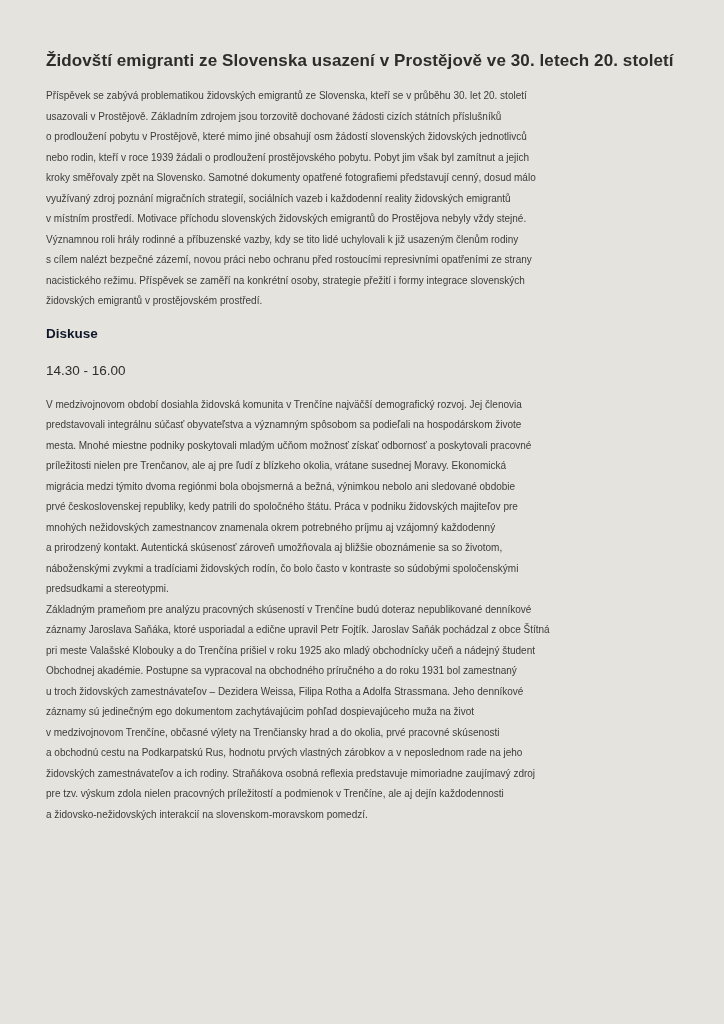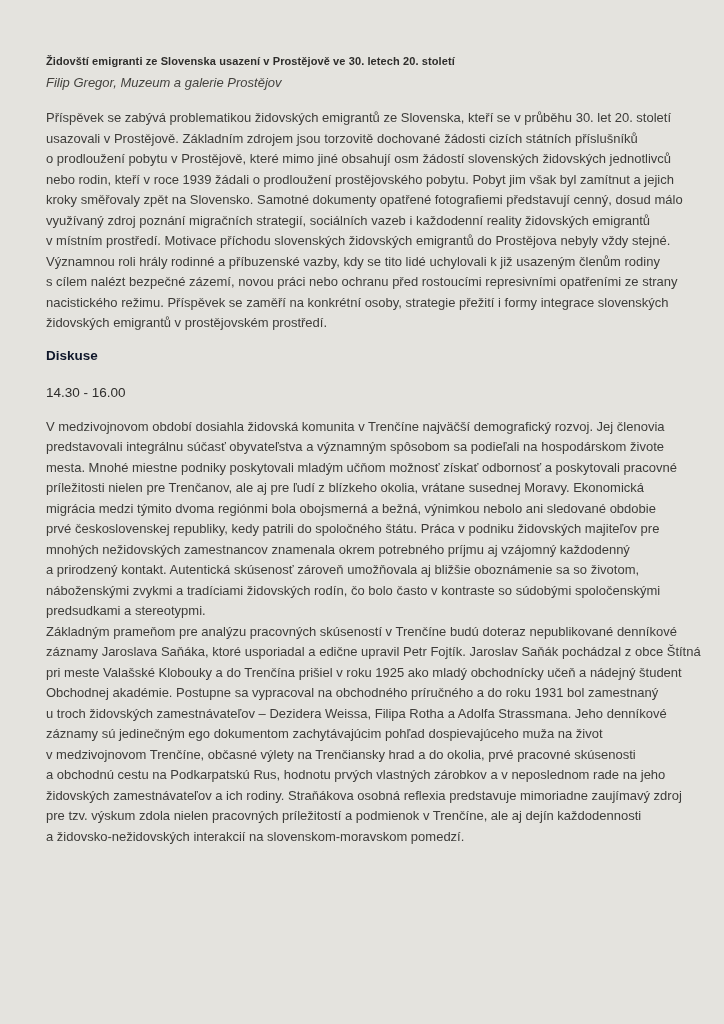--- a/index.html
+++ b/index.html
@@ -18,37 +18,37 @@
     color: #3d3c39;
   }
   .content {
     position: absolute;
     left: 46px;
     top: 50px;
     width: 660px;
   }
   .session-title {
     margin: 0;
-    font-size: 11px;
+    font-size: 17px;
     font-weight: bold;
     line-height: 22px;
     color: #2e2d2b;
     letter-spacing: 0.1px;
   }
   .speaker {
     margin: 0;
     font-size: 13px;
     font-style: italic;
     line-height: 22px;
     white-space: pre-line;
     color: #44433f;
   }
   .abstract {
     margin: 14px 0 0 0;
-    font-size: 13px;
+    font-size: 10px;
     line-height: 20.5px;
     white-space: pre-line;
   }
   .discussion {
     margin: 11px 0 0 0;
     font-size: 13.5px;
     font-weight: bold;
     line-height: 21px;
     color: #0f172a;
   }
@@ -61,21 +61,20 @@
   }
 </style>
 </head>
 <body>
 
 <div class="page">
   <div class="content">
 
     <section>
       <h2 class="session-title">Židovští emigranti ze Slovenska usazení v Prostějově ve 30. letech 20. století</h2>
-      <p class="speaker">Filip Gregor, Muzeum a galerie Prostějov</p>
       <p class="abstract">Příspěvek se zabývá problematikou židovských emigrantů ze Slovenska, kteří se v průběhu 30. let 20. století
 usazovali v Prostějově. Základním zdrojem jsou torzovitě dochované žádosti cizích státních příslušníků
 o prodloužení pobytu v Prostějově, které mimo jiné obsahují osm žádostí slovenských židovských jednotlivců
 nebo rodin, kteří v roce 1939 žádali o prodloužení prostějovského pobytu. Pobyt jim však byl zamítnut a jejich
 kroky směřovaly zpět na Slovensko. Samotné dokumenty opatřené fotografiemi představují cenný, dosud málo
 využívaný zdroj poznání migračních strategií, sociálních vazeb i každodenní reality židovských emigrantů
 v místním prostředí. Motivace příchodu slovenských židovských emigrantů do Prostějova nebyly vždy stejné.
 Významnou roli hrály rodinné a příbuzenské vazby, kdy se tito lidé uchylovali k již usazeným členům rodiny
 s cílem nalézt bezpečné zázemí, novou práci nebo ochranu před rostoucími represivními opatřeními ze strany
 nacistického režimu. Příspěvek se zaměří na konkrétní osoby, strategie přežití i formy integrace slovenských

